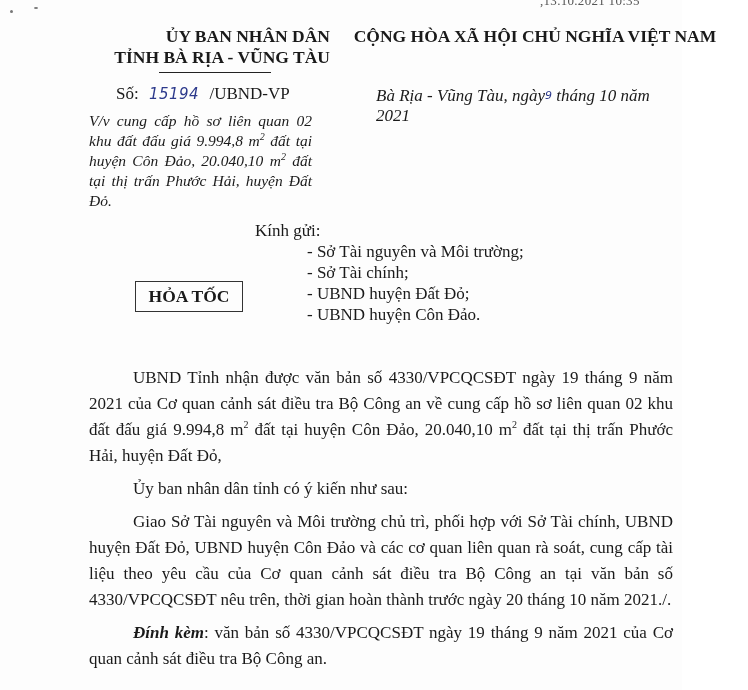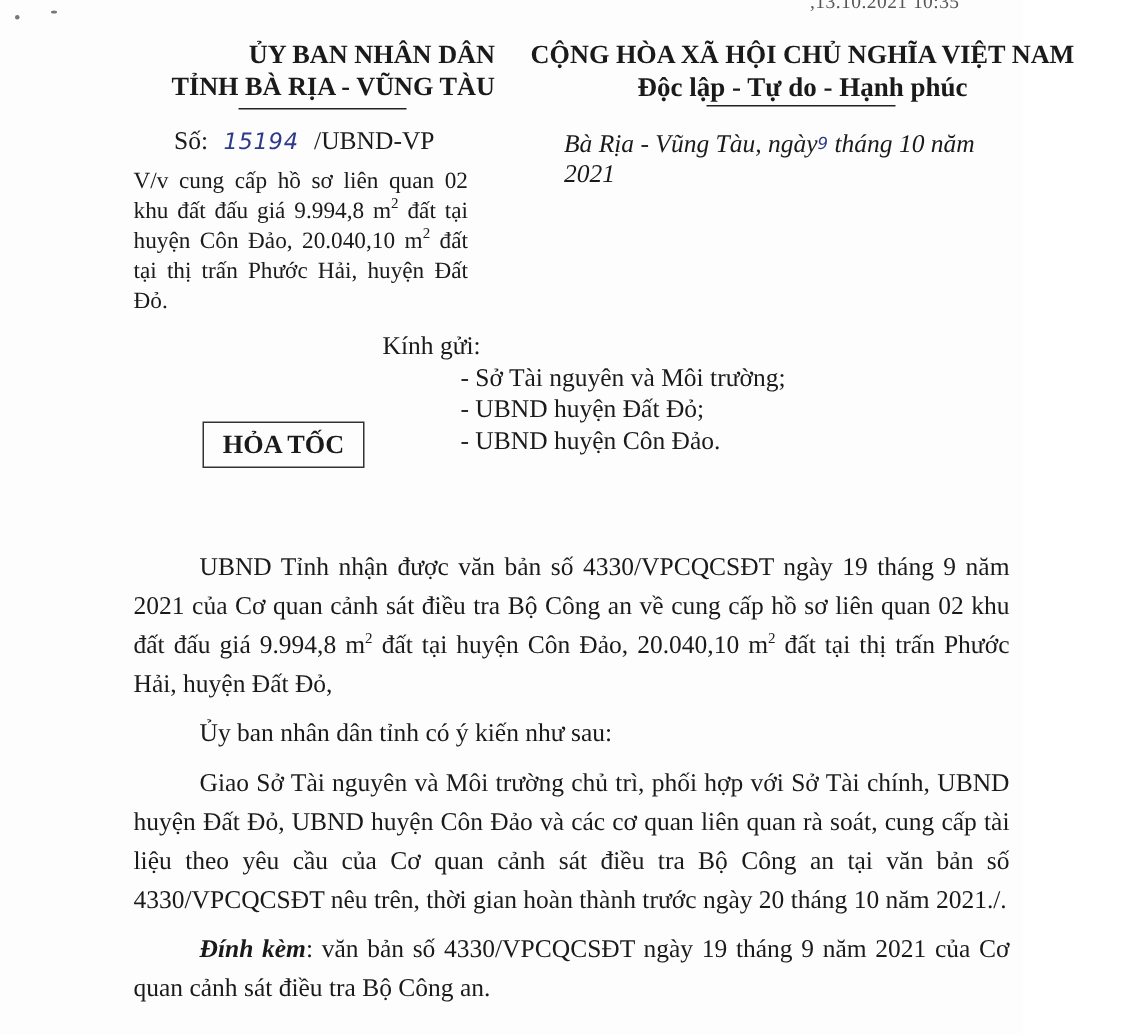--- a/index.html
+++ b/index.html
@@ -99,20 +99,21 @@
       font-style: italic;
       vertical-align: 2px;
     }
     .subject {
       position: absolute;
       left: 89px; top: 111px;
       width: 223px;
       font-size: 15.5px;
       line-height: 20px;
       text-align: justify;
+      font-style: italic;
     }
     sup {
       font-size: 10px;
       line-height: 0;
     }
     .recipients {
       position: absolute;
       left: 255px; top: 220px;
       font-size: 17px;
       line-height: 21px;
@@ -164,24 +165,20 @@
   <div class="scan-dot" style="left:34px;top:7px;width:4px;height:2px;"></div>
 
   <div class="left-header">
     <div>ỦY BAN NHÂN DÂN</div>
     <div>TỈNH BÀ RỊA - VŨNG TÀU</div>
     <div class="rule"></div>
   </div>
 
   <div class="right-header">
     <div class="nation">CỘNG HÒA XÃ HỘI CHỦ NGHĨA VIỆT NAM</div>
-    <div class="motto">
-      <span>Độc lập - Tự do - Hạnh phúc</span>
-      <span class="motto-rule"></span>
-    </div>
   </div>
 
   <div class="doc-number">
     <span>Số:</span>
     <span class="hand">15194</span>
     <span>/UBND-VP</span>
   </div>
 
   <div class="date-line">
     <span>Bà Rịa - Vũng Tàu, ngày</span><span class="hand">9</span>
@@ -189,20 +186,21 @@
   </div>
 
   <div class="subject">
     <span>V/v cung cấp hồ sơ liên quan 02 khu đất đấu giá 9.994,8 m</span><sup>2</sup><span> đất tại huyện Côn Đảo, 20.040,10 m</span><sup>2</sup><span> đất tại thị trấn Phước Hải, huyện Đất Đỏ.</span>
   </div>
 
   <div class="recipients">
     <div>Kính gửi:</div>
     <ul>
       <li>- Sở Tài nguyên và Môi trường;</li>
+      <li>- Sở Tài chính;</li>
       <li>- UBND huyện Đất Đỏ;</li>
       <li>- UBND huyện Côn Đảo.</li>
     </ul>
   </div>
 
   <div class="hoatoc">HỎA TỐC</div>
 
   <div class="body-text">
     <p><span>UBND Tỉnh nhận được văn bản số 4330/VPCQCSĐT ngày 19 tháng 9 năm 2021 của Cơ quan cảnh sát điều tra Bộ Công an về cung cấp hồ sơ liên quan 02 khu đất đấu giá 9.994,8 m</span><sup>2</sup><span> đất tại huyện Côn Đảo, 20.040,10 m</span><sup>2</sup><span> đất tại thị trấn Phước Hải, huyện Đất Đỏ,</span></p>
     <p class="gap">Ủy ban nhân dân tỉnh có ý kiến như sau:</p>

